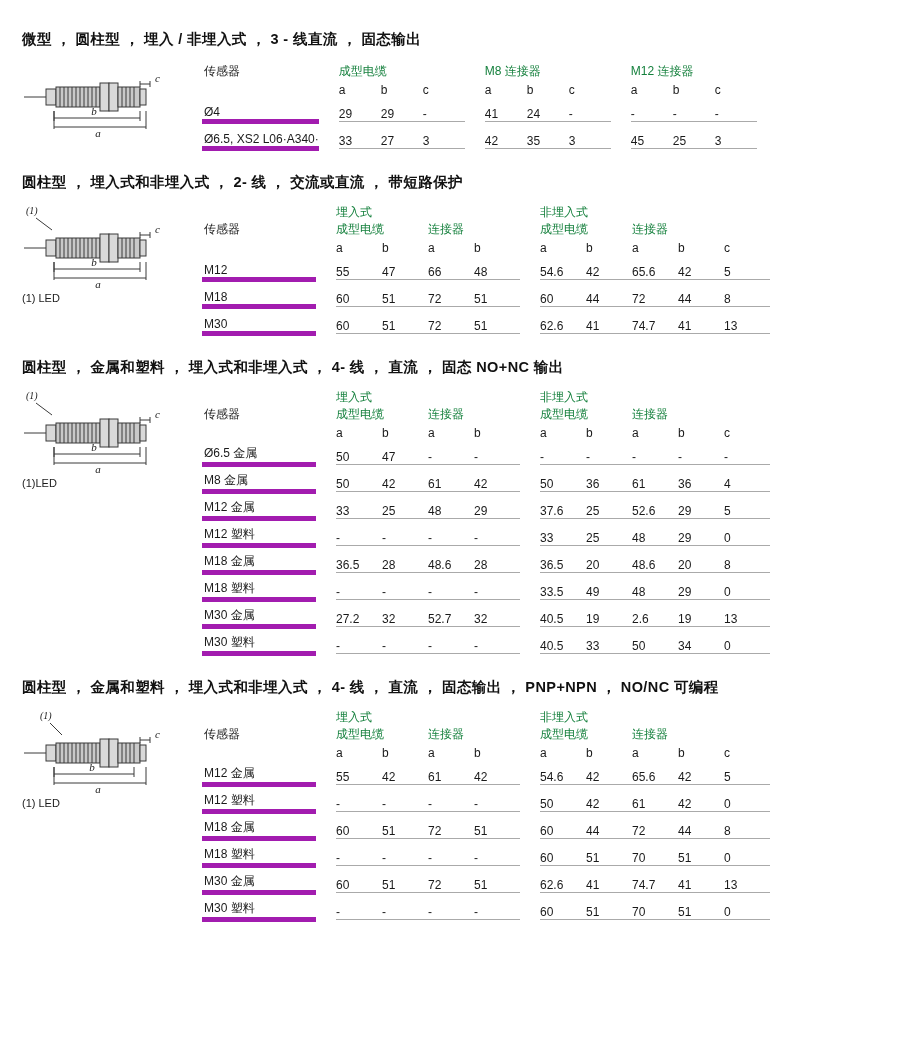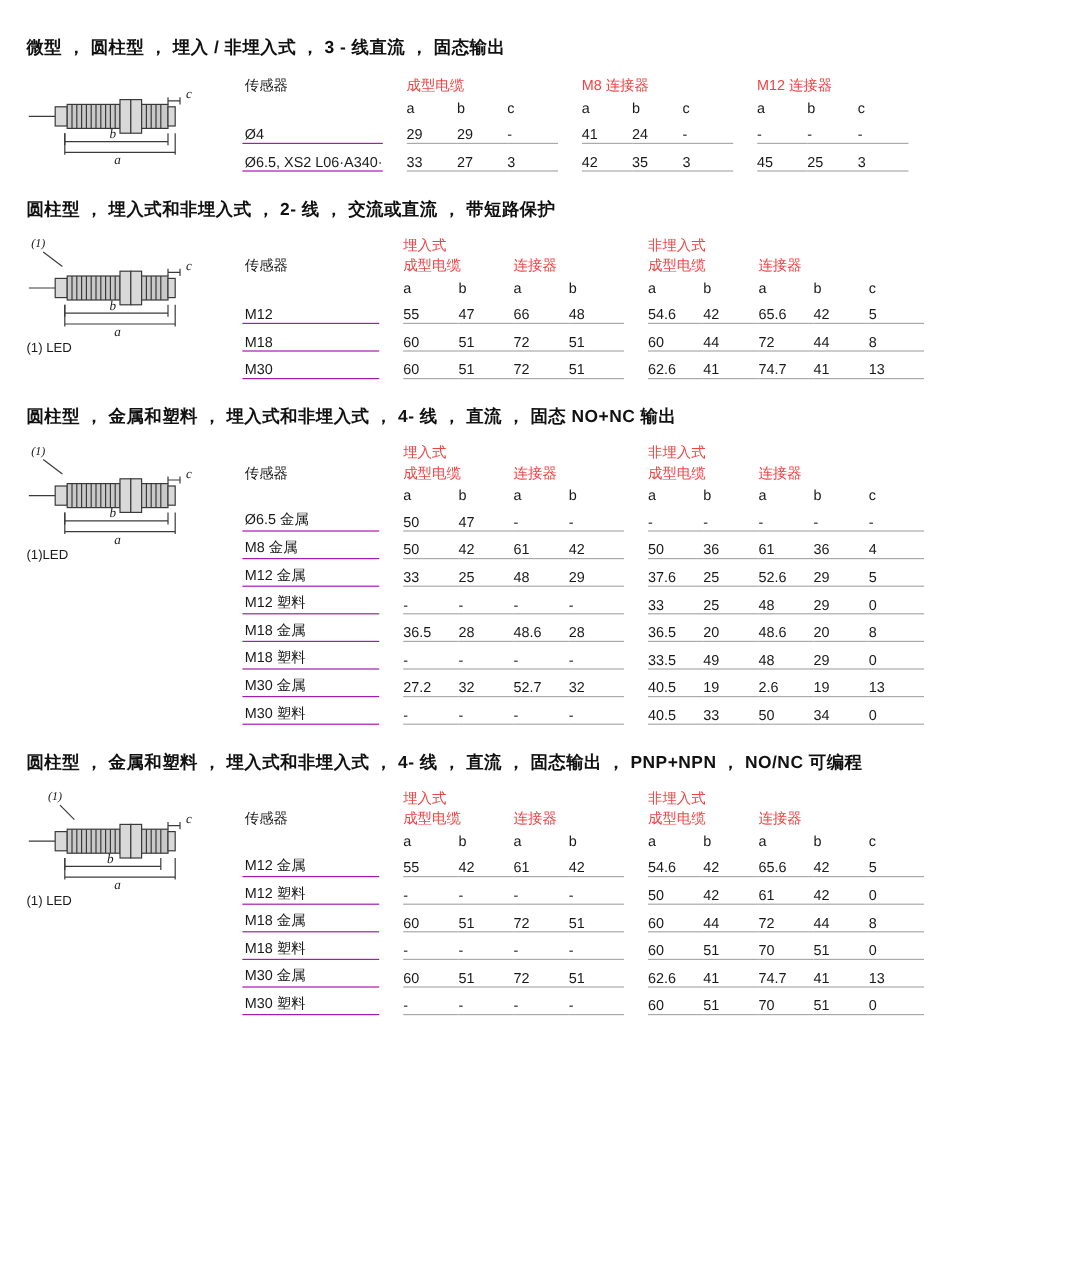--- a/index.html
+++ b/index.html
@@ -57,29 +57,29 @@
   }
   table.data td, table.data th {
     font-weight: normal;
     text-align: left;
     padding: 0;
     vertical-align: bottom;
     white-space: nowrap;
   }
   .hdr-group {
     font-size: 12px;
-    color: #ef4444;
+    color: #15803d;
   }
   .col-label {
     font-size: 12px;
   }
   .sensor-cell {
     width: 112px;
     padding-left: 2px !important;
-    border-bottom: 1px solid #a21caf;
+    border-bottom: 5px solid #a21caf;
     height: 22px;
   }
   .val {
     width: 42px;
     border-bottom: 1px solid #aaa;
     height: 22px;
   }
   .val.wide { width: 46px; }
   .spacer {
     width: 20px;

